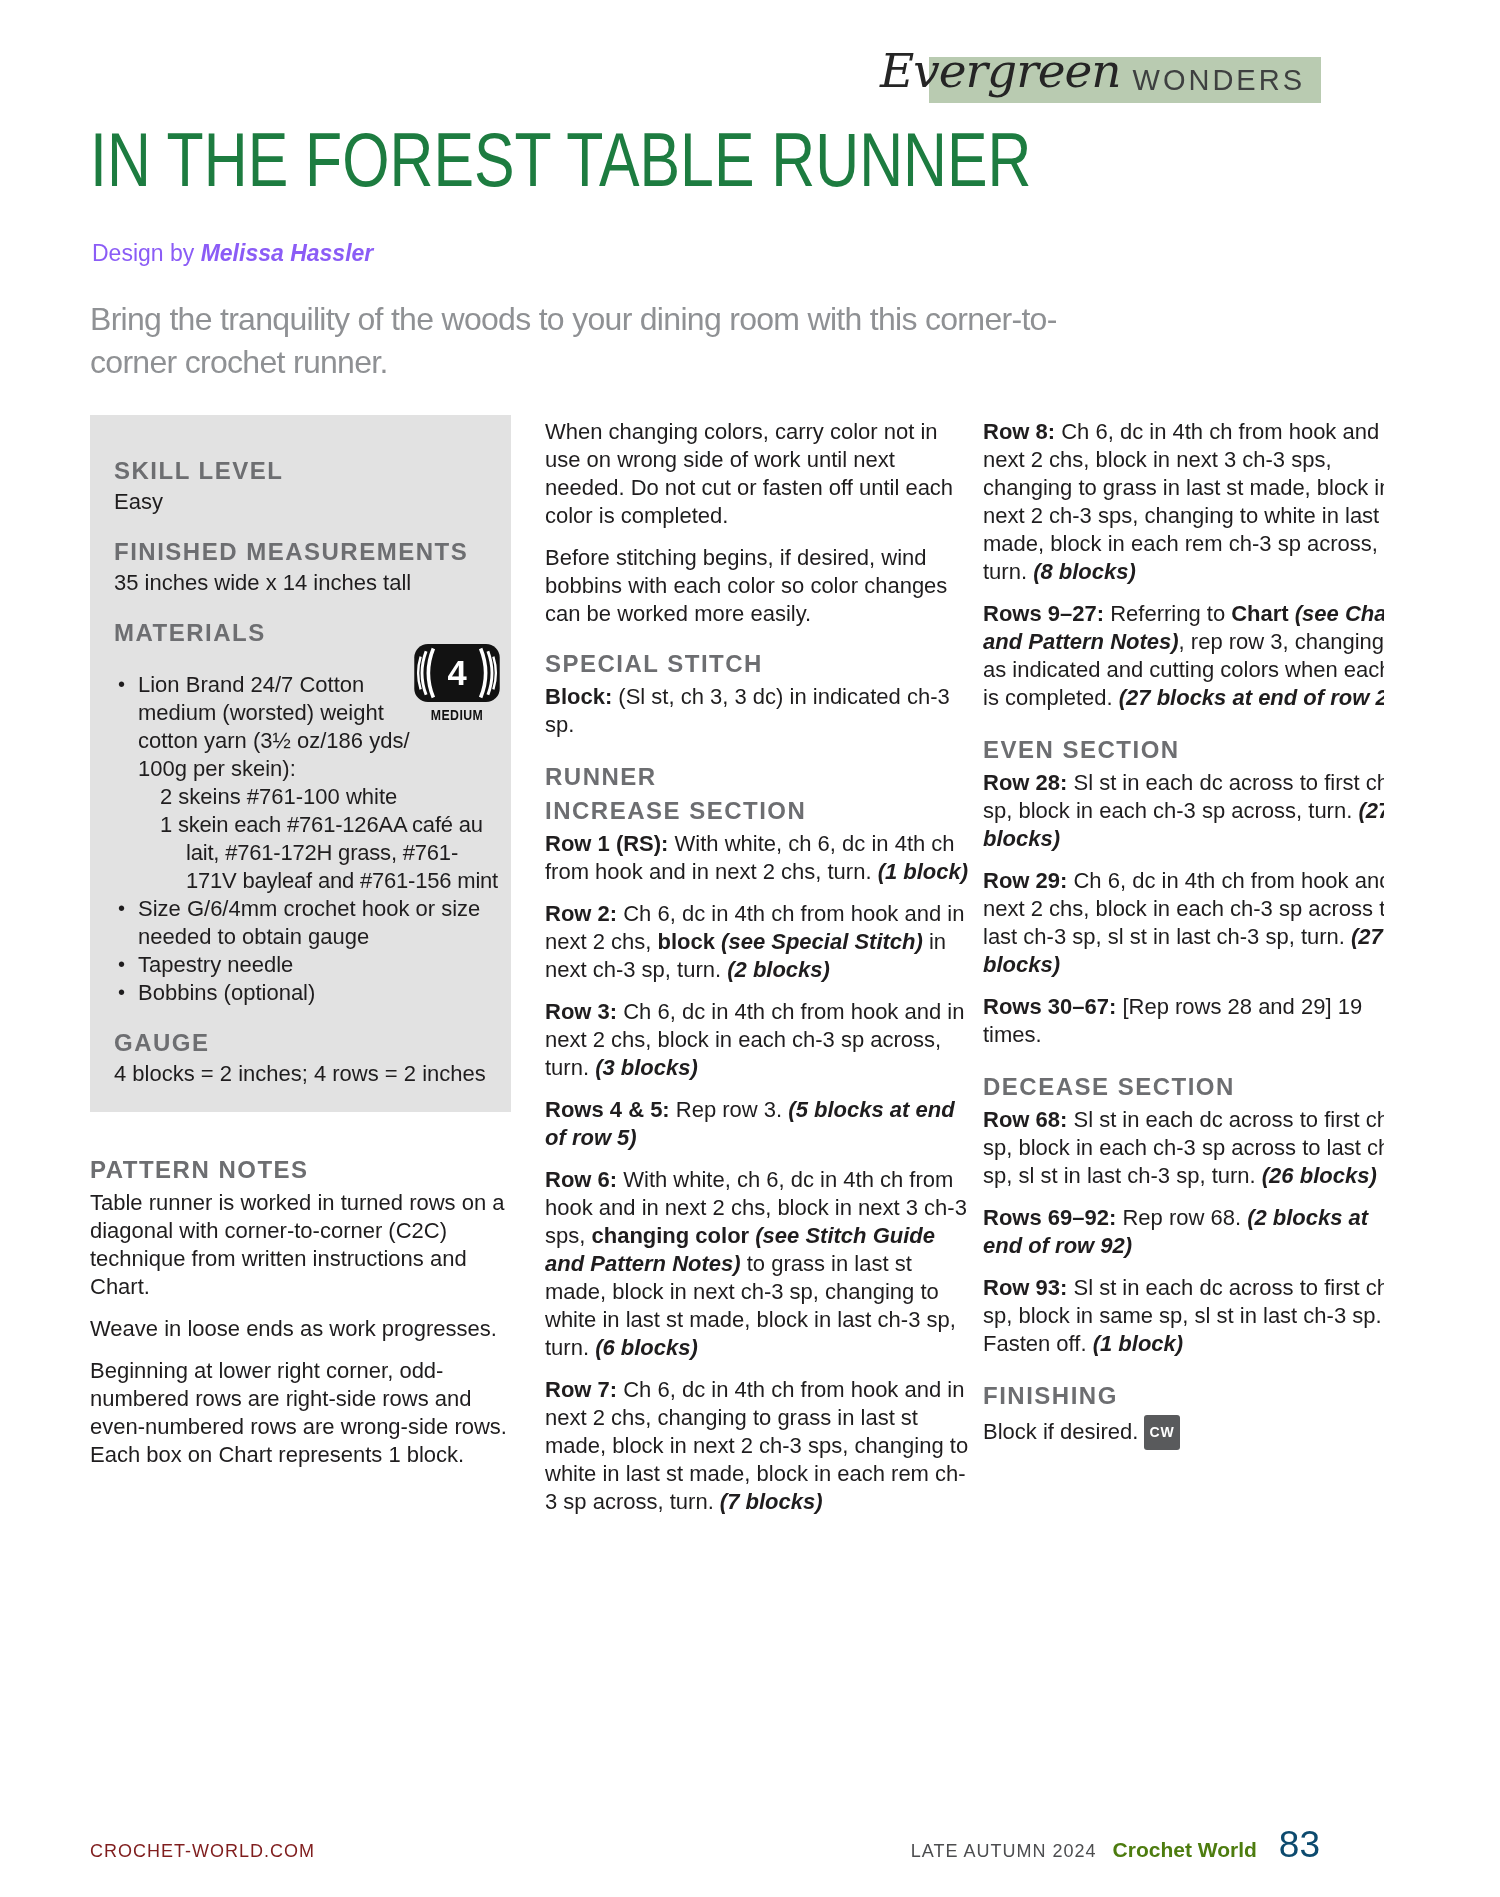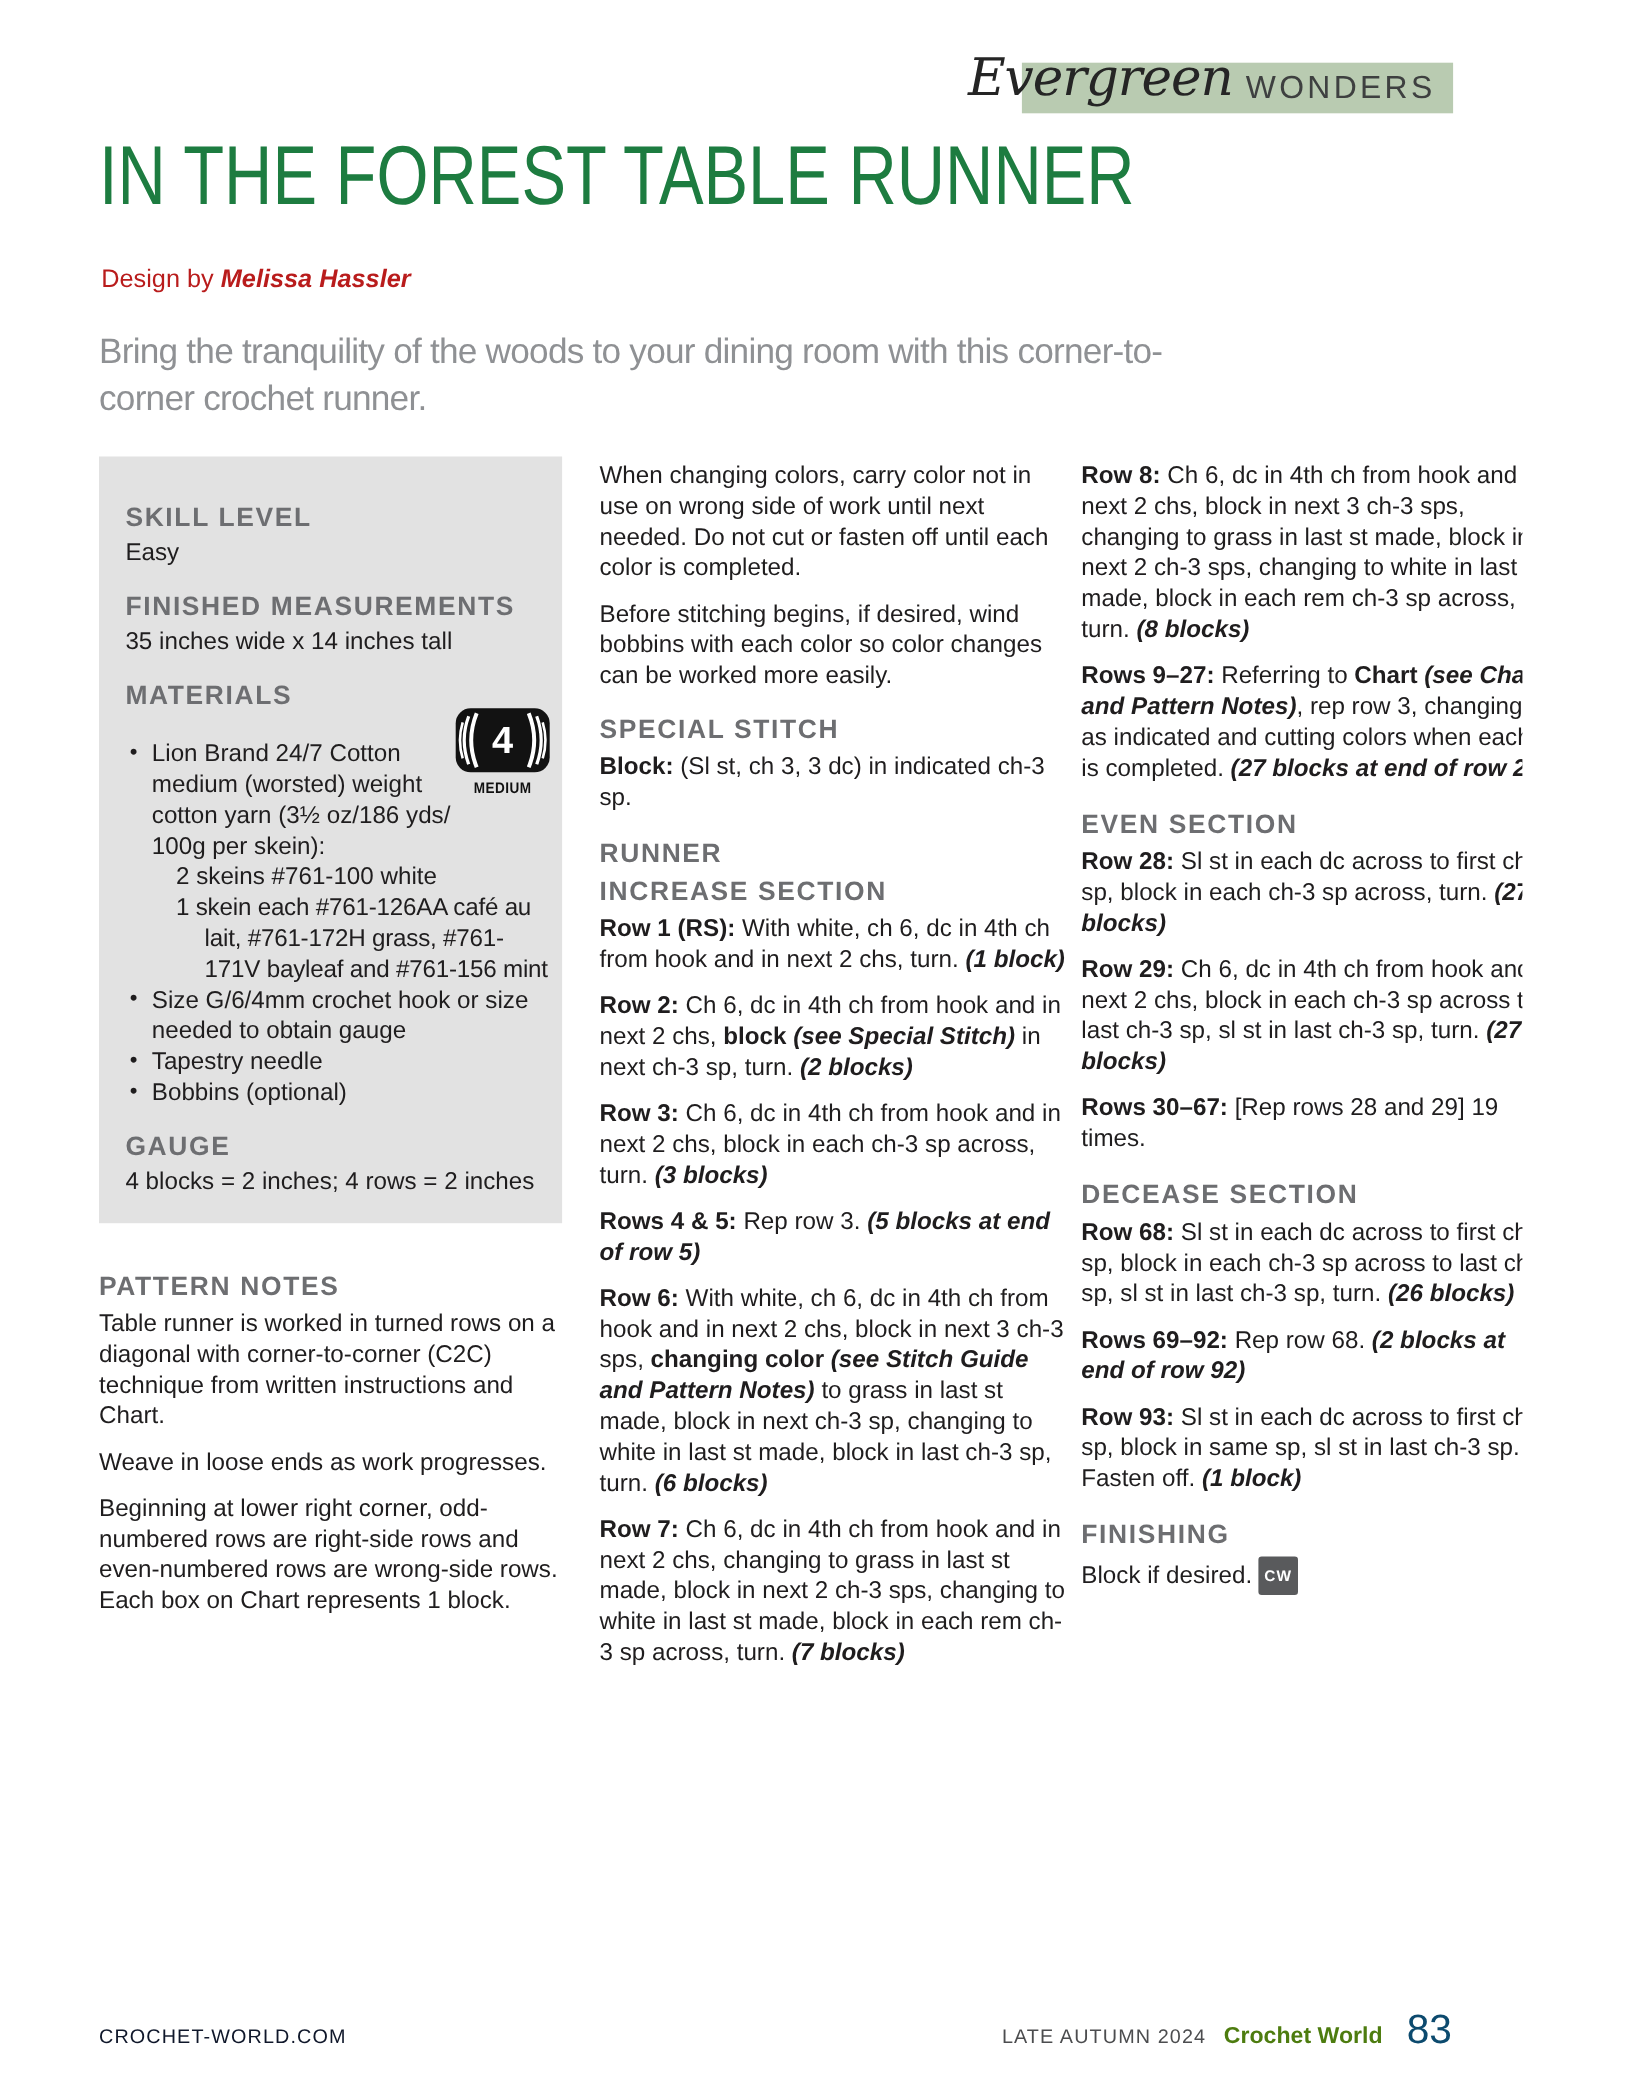--- a/index.html
+++ b/index.html
@@ -41,21 +41,21 @@
   .banner-caps{
     font-size:29px;letter-spacing:3px;color:#3e4040;font-weight:400;white-space:nowrap;
   }
   
   .title{
     position:absolute;left:90px;top:116px;margin:0;
     font-size:76px;font-weight:400;color:var(--title-green);
     transform:scaleX(.8);transform-origin:left top;
     white-space:nowrap;letter-spacing:0;
   }
-  .byline{position:absolute;left:92px;top:240px;margin:0;font-size:23px;color:#b91c1c;}
+  .byline{position:absolute;left:92px;top:240px;margin:0;font-size:23px;color:#8b5cf6;}
   .designer{font-weight:700;font-style:italic;}
   .intro{
     position:absolute;left:90px;top:298px;margin:0;
     font-size:32px;line-height:43px;letter-spacing:-0.7px;
     color:var(--intro-gray);
   }
   .intro span{display:block;white-space:nowrap;}
   
   .sec-heading{
     font-size:24px;font-weight:700;color:var(--heading-gray);
@@ -100,21 +100,21 @@
   .cw-badge{
     display:inline-block;background:var(--badge-bg);color:#fff;
     font-weight:700;font-size:14px;letter-spacing:1px;
     padding:3px 5px 4px;border-radius:3px;vertical-align:2px;
   }
   
   .footer{
     position:absolute;left:90px;right:64px;top:1824px;
     display:flex;justify-content:space-between;align-items:baseline;
   }
-  .footer-site{font-size:18px;letter-spacing:1px;color:#0f172a;}
+  .footer-site{font-size:18px;letter-spacing:1px;color:#7f1d1d;}
   .footer-right{display:flex;align-items:baseline;}
   .footer-issue{font-size:18px;letter-spacing:1px;color:#4c4d4f;margin-right:16px;}
   .footer-mag{font-size:21px;font-weight:700;color:#4d7c0f;margin-right:22px;}
   .footer-page{font-size:37px;color:#0c4a6e;font-weight:400;}
 </style>
 </head>
 <body>
 
 <div class="page">
 

